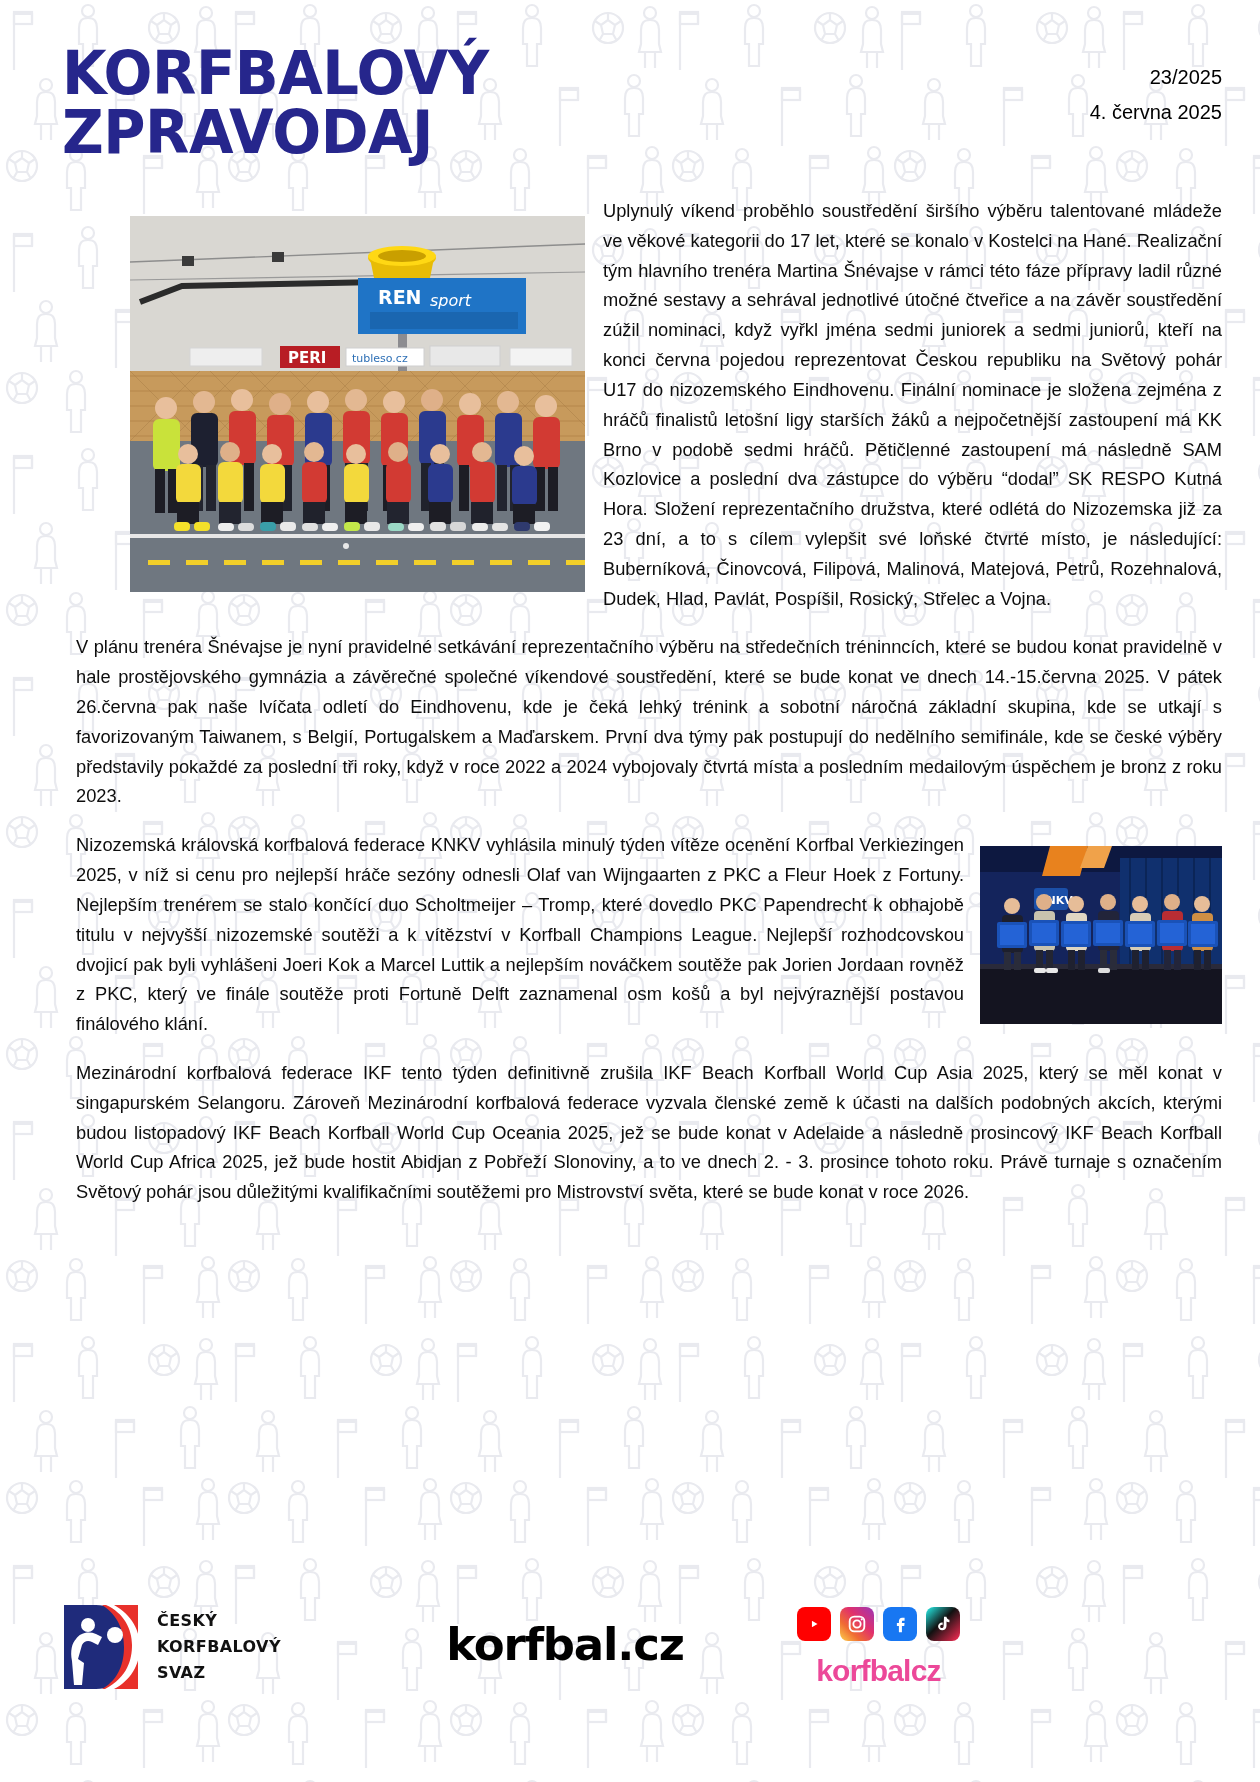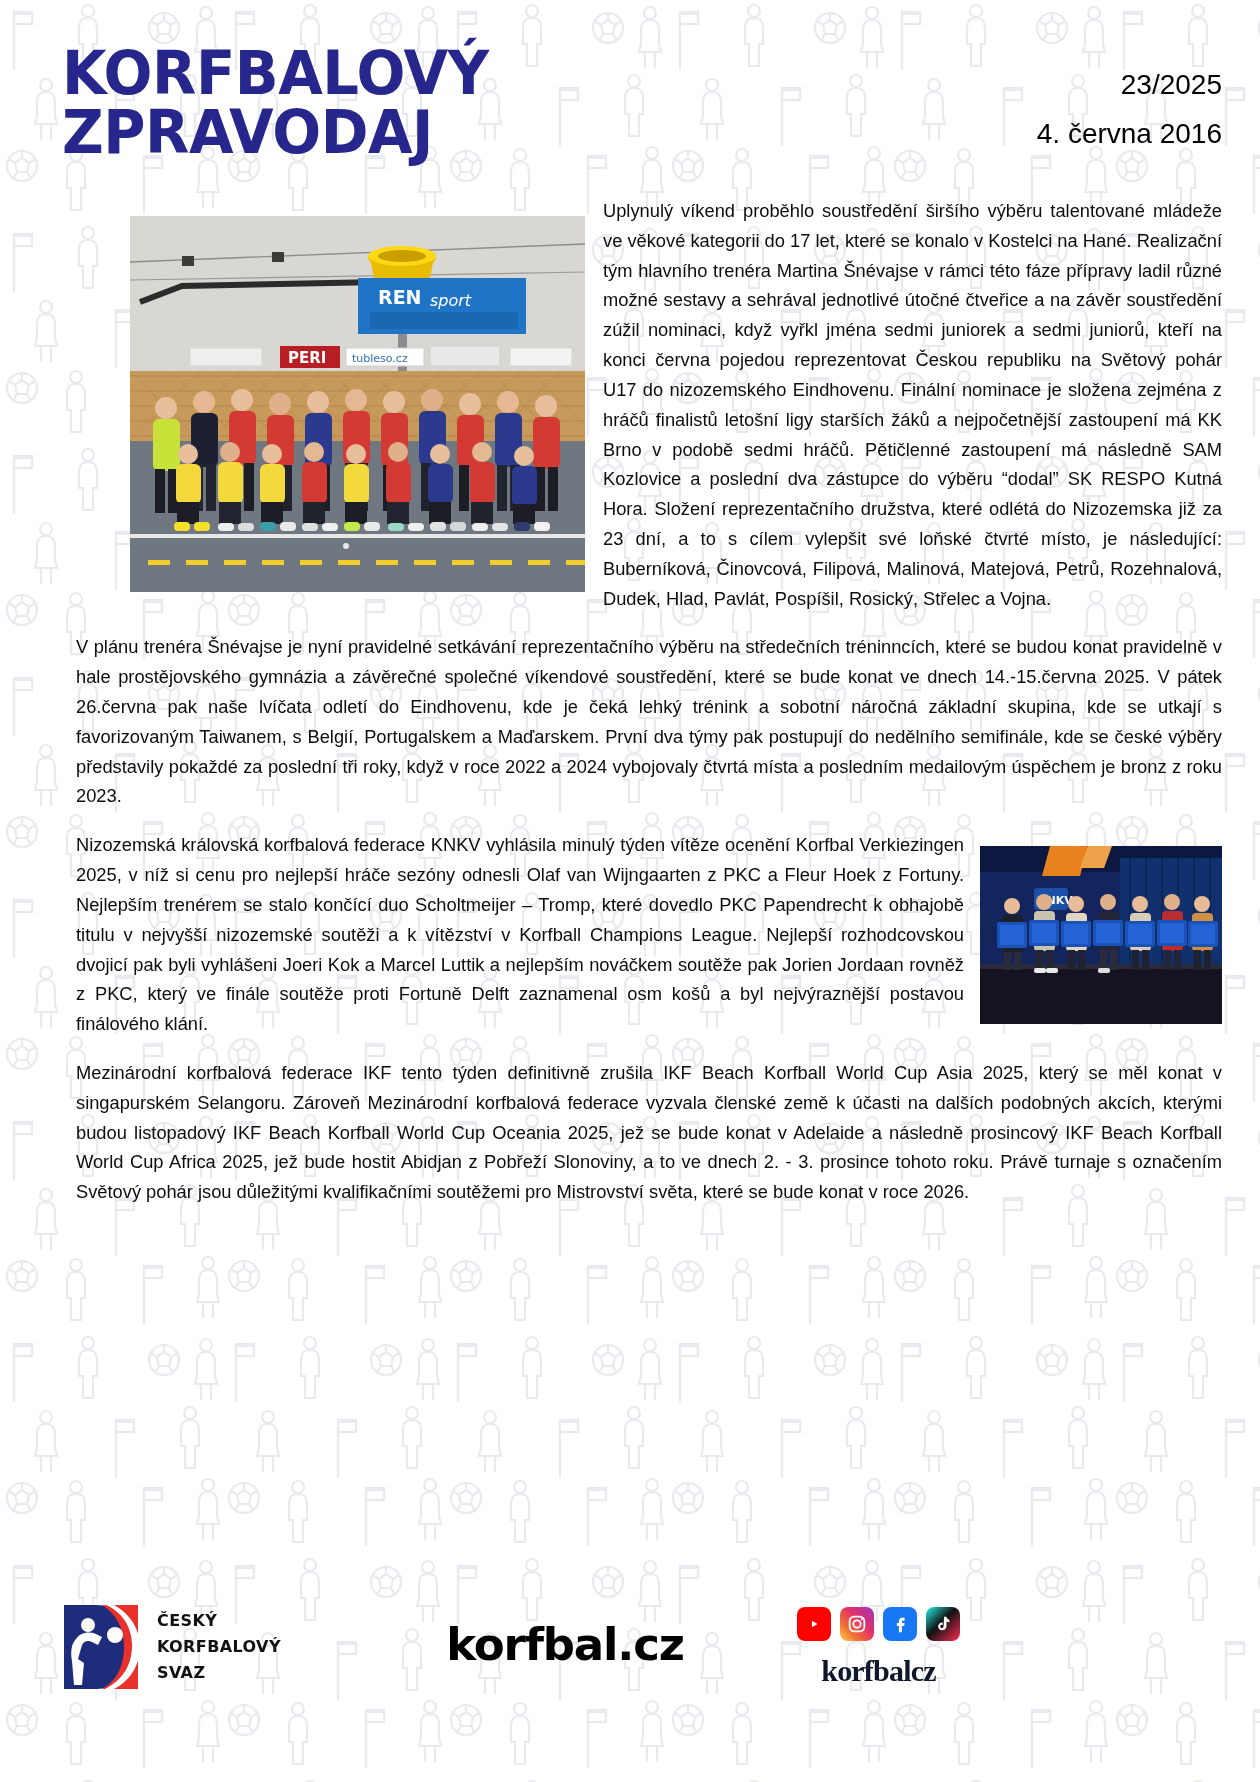--- a/index.html
+++ b/index.html
@@ -49,21 +49,21 @@
     color: #26268c;
     text-transform: uppercase;
     margin: 0;
     white-space: pre-line;
     transform: scaleX(0.96);
     transform-origin: left top;
   }
   .masthead-meta {
     text-align: right;
     font-family: "Liberation Sans", sans-serif;
-    font-size: 28px;
+    font-size: 20px;
     line-height: 1.75;
     color: #000000;
     padding-top: 16px;
     white-space: nowrap;
   }
 
   
   .article {
     padding: 0 38px 0 62px;
     font-family: "Liberation Sans", sans-serif;
@@ -135,25 +135,25 @@
   .footer-right { text-align: center; }
   .social-row { display: flex; gap: 9px; justify-content: center; margin-bottom: 13px; }
   .social-icon {
     width: 34px; height: 34px;
     border-radius: 8px;
     display: flex; align-items: center; justify-content: center;
     overflow: hidden;
   }
   .social-icon svg { display:block; }
   .handle {
-    font-family: Liberation Serif, serif;
+    font-family: Liberation Sans, sans-serif;
     font-weight: 700;
     font-size: 30px;
     letter-spacing: -0.8px;
-    color: #0f172a;
+    color: #ec4899;
   }
 </style>
 </head>
 <body>
 
 <svg id="bg-pattern" width="1260" height="1782" viewBox="0 0 1260 1782" aria-hidden="true">
   <defs>
     <g id="pat-person" stroke="#e9eaef" stroke-width="2.2" fill="none">
       <circle cx="10" cy="7" r="6"></circle>
       <path d="M10 14 C3 14 1 18 1 24 L1 40 L5 40 L5 62 L15 62 L15 40 L19 40 L19 24 C19 18 17 14 10 14 Z"></path>
@@ -192,21 +192,21 @@
   <rect x="0" y="0" width="1260" height="1782" fill="url(#korfpattern)"></rect>
 </svg>
 
 <div class="page">
 
   <header class="masthead">
     <h1 class="masthead-title">KORFBALOVÝ
 ZPRAVODAJ</h1>
     <div class="masthead-meta">
       <div>23/2025</div>
-      <div>4. června 2016</div>
+      <div>4. června 2025</div>
     </div>
   </header>
 
   <main class="article">
 
     <figure class="photo-lead">
       <svg viewBox="0 0 455 376" preserveAspectRatio="none">
 
         <rect x="0" y="0" width="455" height="158" fill="#d9d7d2"></rect>
 

